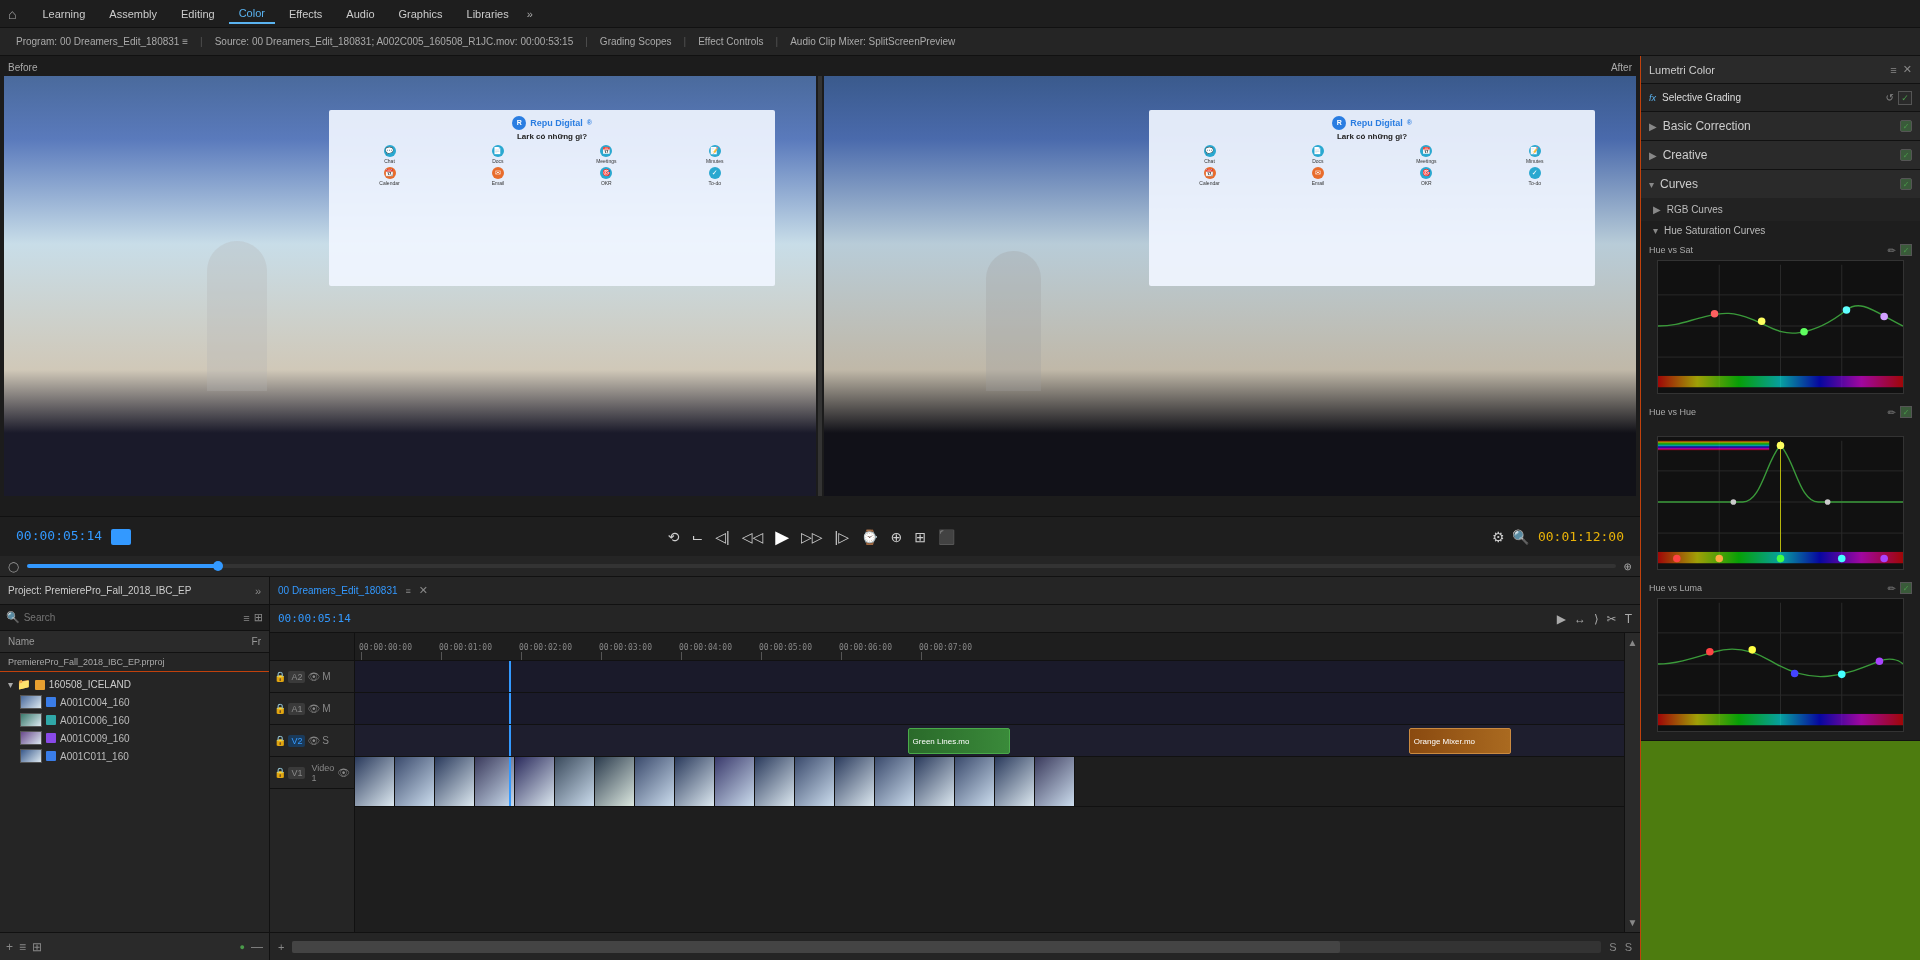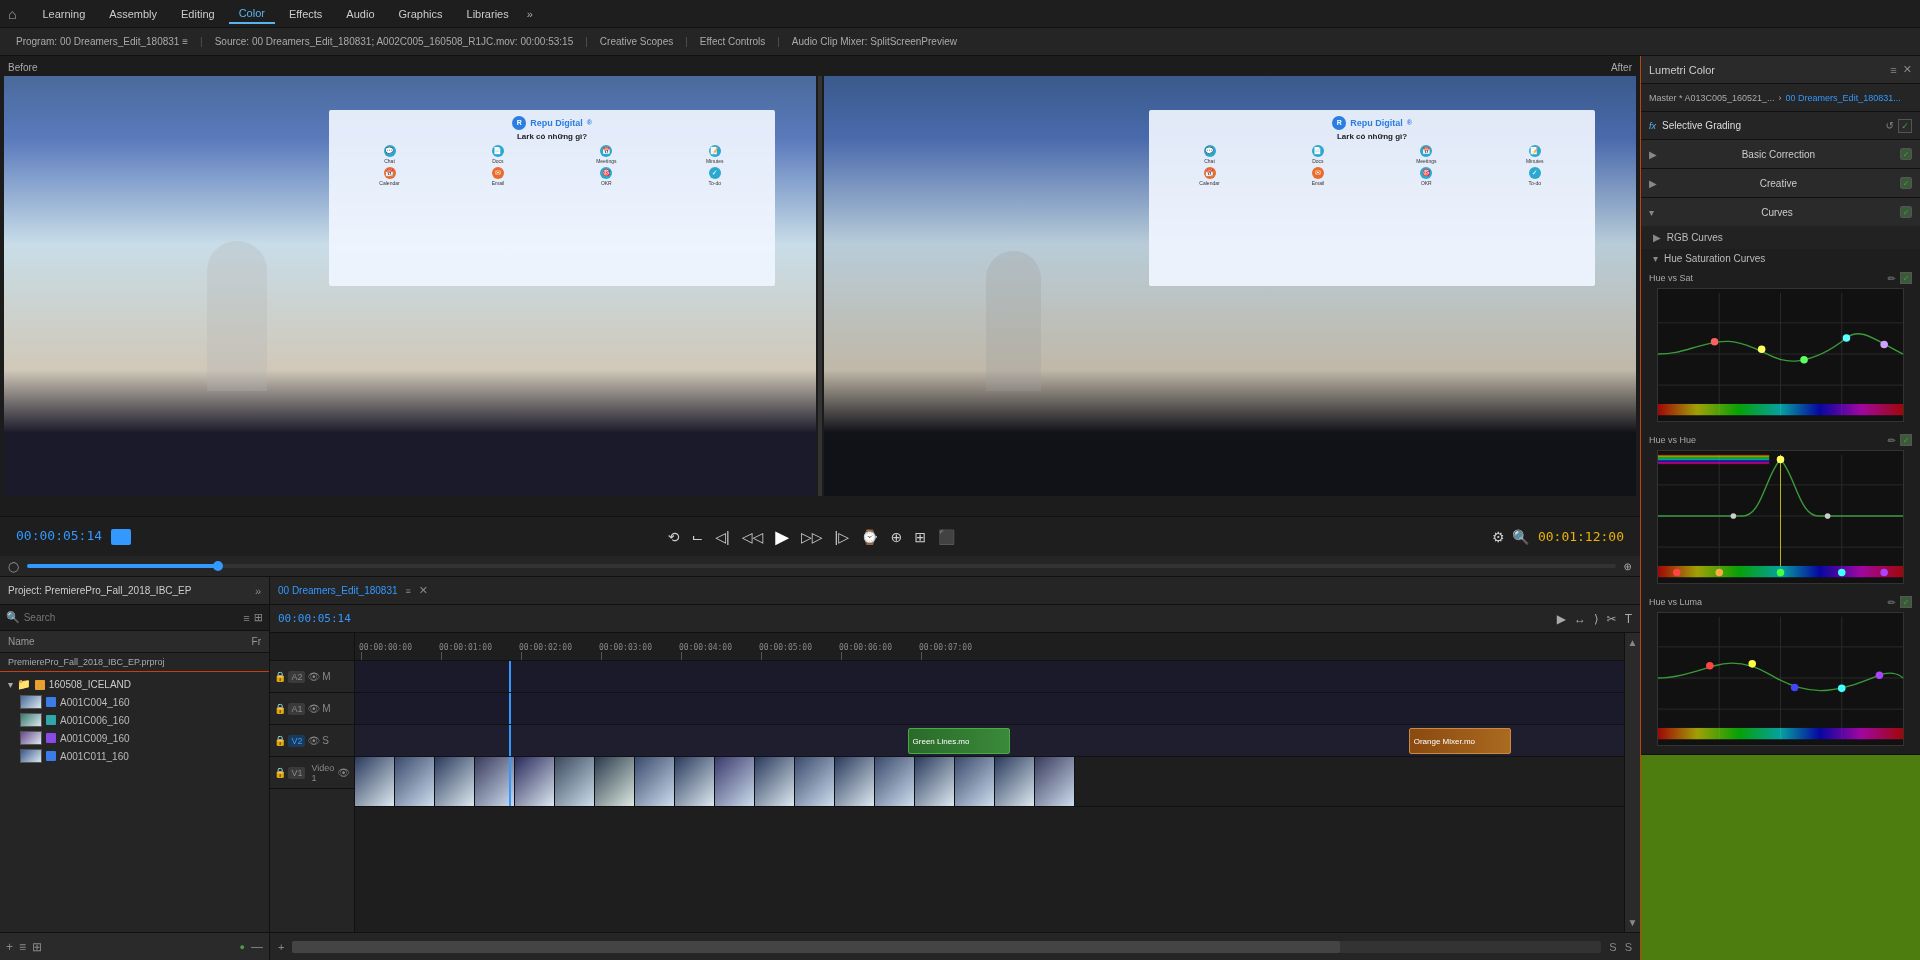--- a/index.html
+++ b/index.html
@@ -604,21 +604,21 @@
     .section-header {
       height: 28px;
       display: flex;
       align-items: center;
       padding: 0 8px;
       gap: 6px;
       cursor: pointer;
       background: #2a2a2a;
     }
     .section-chevron { color: #888; font-size: 10px; }
-    .section-name { font-size: 10px; color: #ccc; flex: 1; text-align: center; }
+    .section-name { font-size: 12px; color: #ccc; flex: 1; }
     .section-checkbox {
       width: 12px;
       height: 12px;
       border: 1px solid #555;
       border-radius: 2px;
       background: #3a5a3a;
       display: flex;
       align-items: center;
       justify-content: center;
     }
@@ -646,21 +646,21 @@
   <span class="menu-item">Graphics</span>
   <span class="menu-item">Libraries</span>
   <span class="menu-more">»</span>
 </div>
 
 <div id="tabs-bar">
   <span class="tab-item">Program: 00 Dreamers_Edit_180831 ≡</span>
   <span class="tab-divider">|</span>
   <span class="tab-item">Source: 00 Dreamers_Edit_180831; A002C005_160508_R1JC.mov: 00:00:53:15</span>
   <span class="tab-divider">|</span>
-  <span class="tab-item">Creative Scopes</span>
+  <span class="tab-item">Grading Scopes</span>
   <span class="tab-divider">|</span>
   <span class="tab-item">Effect Controls</span>
   <span class="tab-divider">|</span>
   <span class="tab-item">Audio Clip Mixer: SplitScreenPreview</span>
 </div>
 
 <div id="main-layout">
 
   <div id="center-area">
 
@@ -1016,25 +1016,20 @@
     </div>
   </div>
 
   <div id="right-panel">
     <div id="lumetri-header">
       <span class="lumetri-title">Lumetri Color</span>
       <span class="lumetri-close">≡</span>
       <span class="lumetri-close">✕</span>
     </div>
 
-    <div id="clip-selector">
-      <span class="clip-selector-label">Master * A013C005_160521_...</span>
-      <span class="clip-selector-label">›</span>
-      <span class="clip-selector-value">00 Dreamers_Edit_180831...</span>
-    </div>
 
     <div id="effect-selector">
       <span class="fx-label">fx</span>
       <span class="fx-value">Selective Grading</span>
       <span class="fx-reset">↺</span>
       <span class="fx-toggle" style="width:14px;height:14px;border:1px solid #555;background:#2a2a2a;display:inline-flex;align-items:center;justify-content:center;font-size:9px;color:#4a9a4a;">✓</span>
     </div>
 
     <div class="lumetri-section">
       <div class="section-header">
@@ -1114,21 +1109,21 @@
               <circle cx="60" cy="52" r="4" fill="#ff6060"></circle>
               <circle cx="110" cy="60" r="4" fill="#ffff60"></circle>
               <circle cx="155" cy="71" r="4" fill="#60ff60"></circle>
               <circle cx="200" cy="48" r="4" fill="#60ffff"></circle>
               <circle cx="240" cy="55" r="4" fill="#d0a0ff"></circle>
             </svg>
           </div>
         </div>
 
         <div style="padding:4px 8px;">
-          <div style="display:flex;align-items:center;margin-bottom:4px;">
+          <div style="display:flex;align-items:center;margin-bottom:18px;">
             <span style="font-size:9px;color:#aaa;flex:1;">Hue vs Hue</span>
             <span style="color:#888;font-size:10px;cursor:pointer;margin-right:4px;">✏</span>
             <div style="width:12px;height:12px;border:1px solid #555;background:#3a5a3a;display:flex;align-items:center;justify-content:center;">
               <span style="color:#4a9a4a;font-size:8px;">✓</span>
             </div>
           </div>
           <div class="curve-container">
             <svg width="100%" height="130" viewBox="0 0 260 130">
               <defs>
                 <linearGradient id="rainbow2" x1="0%" y1="0%" x2="100%" y2="0%">

